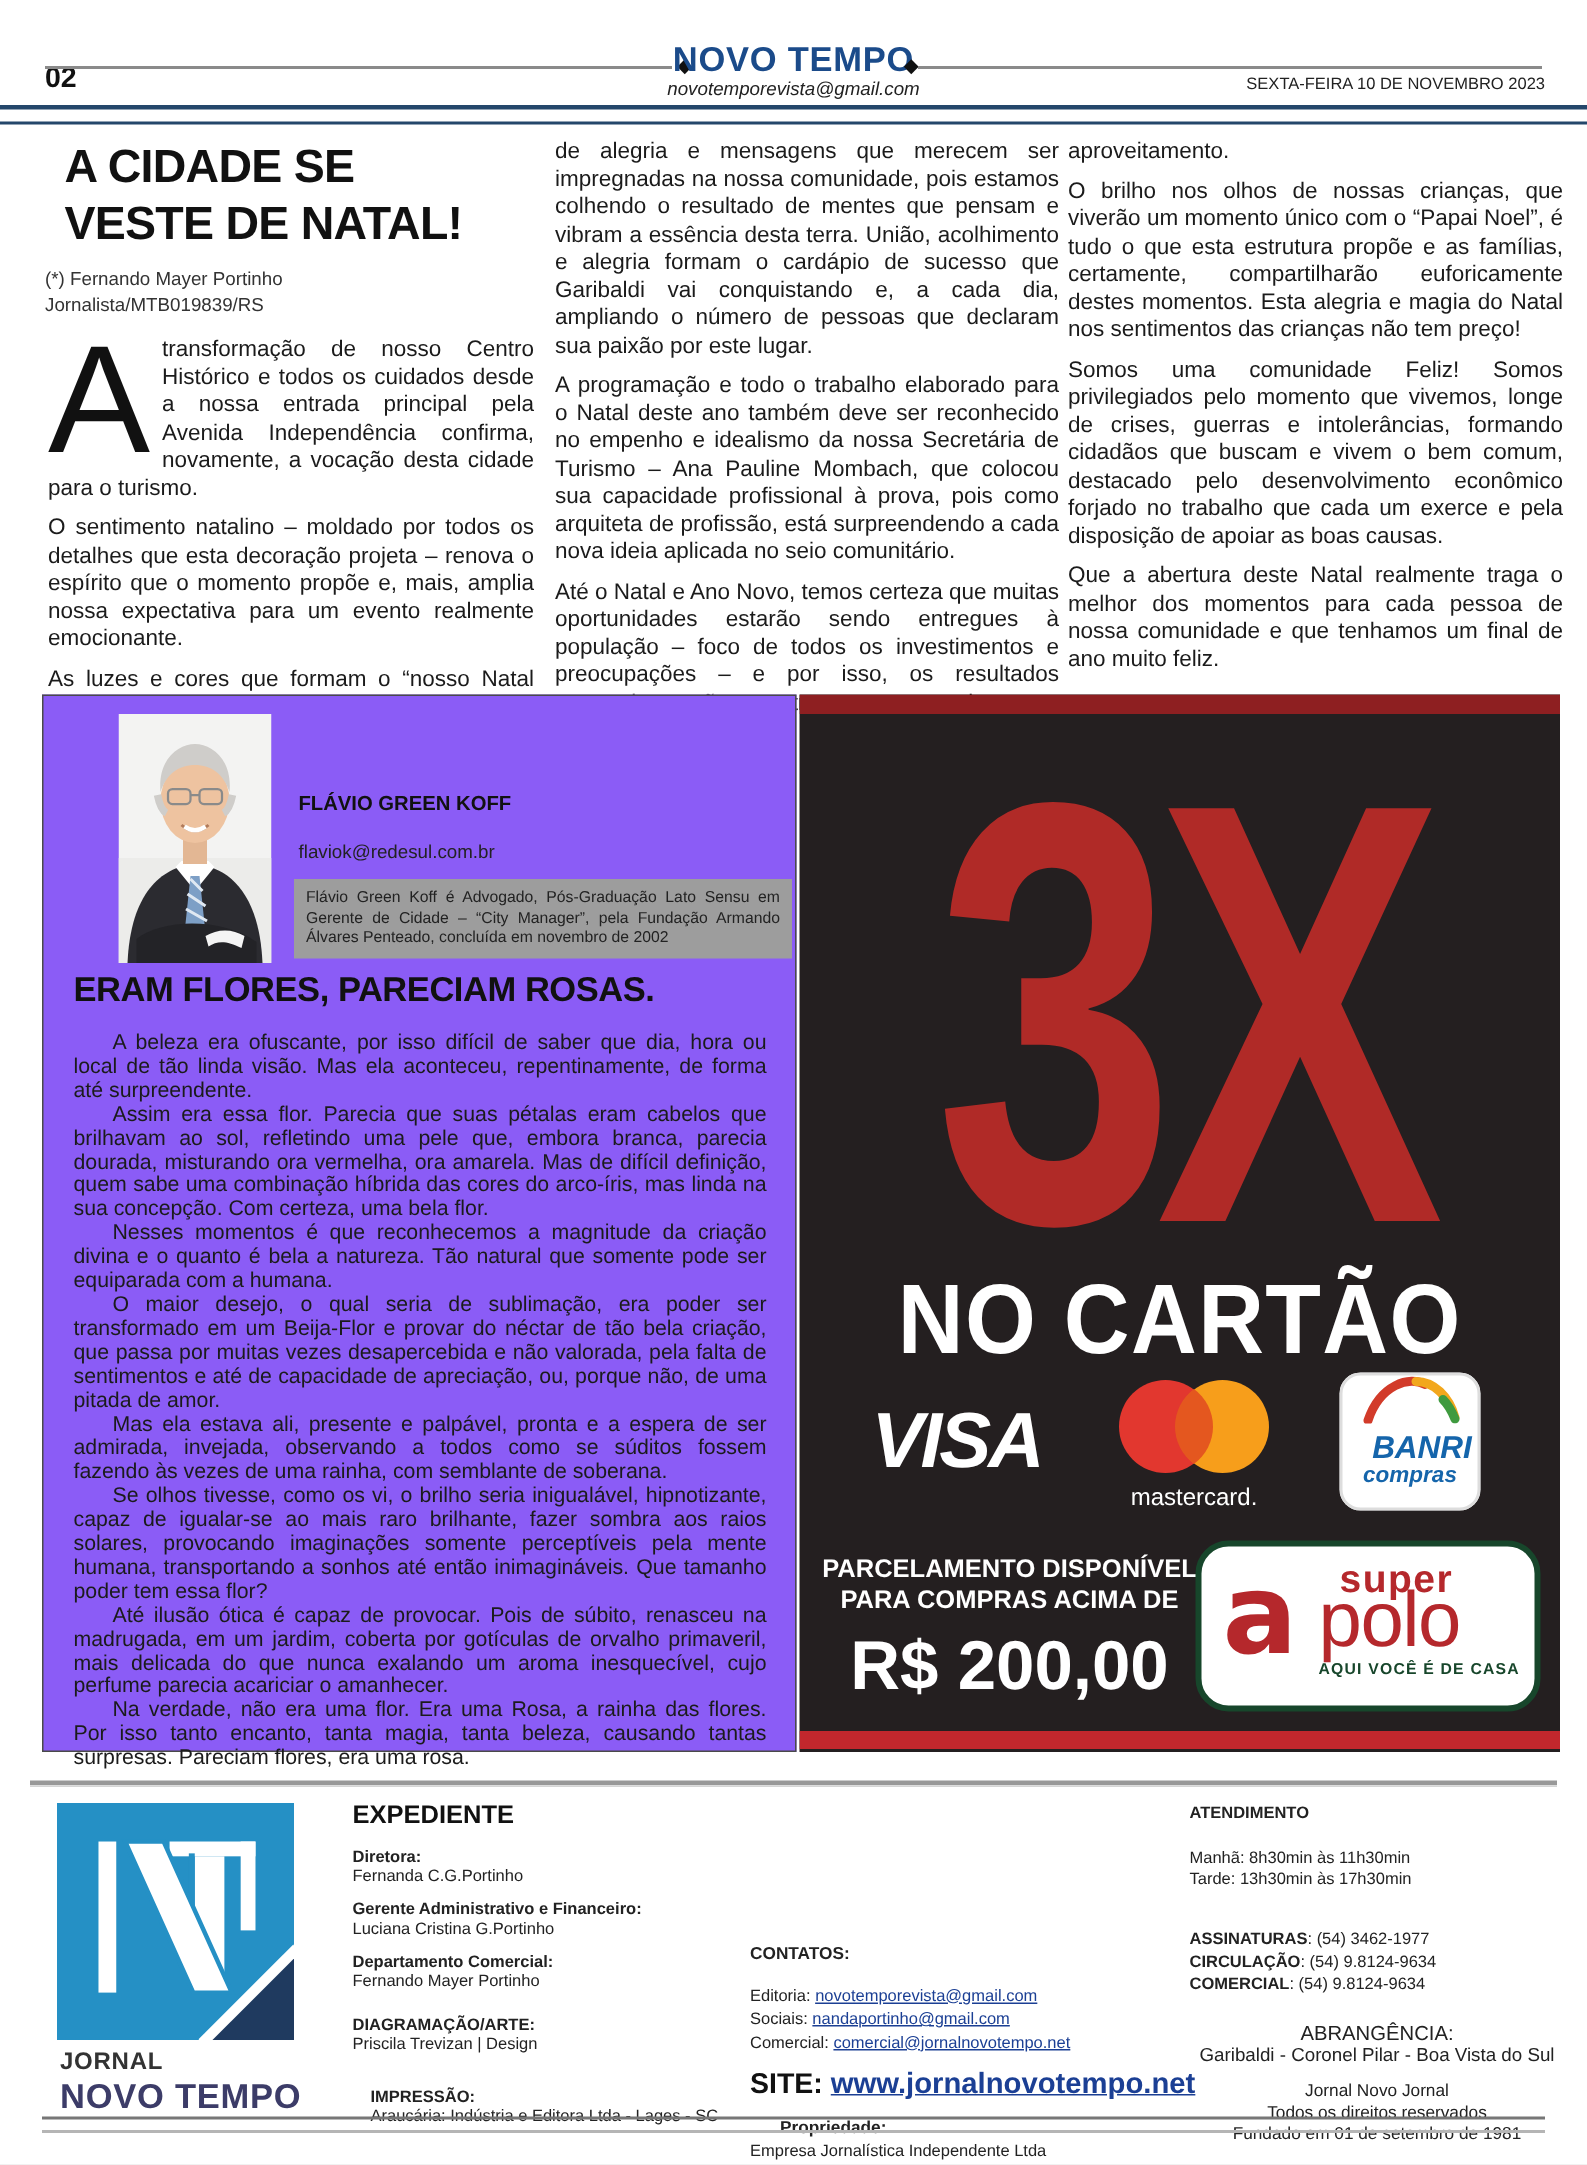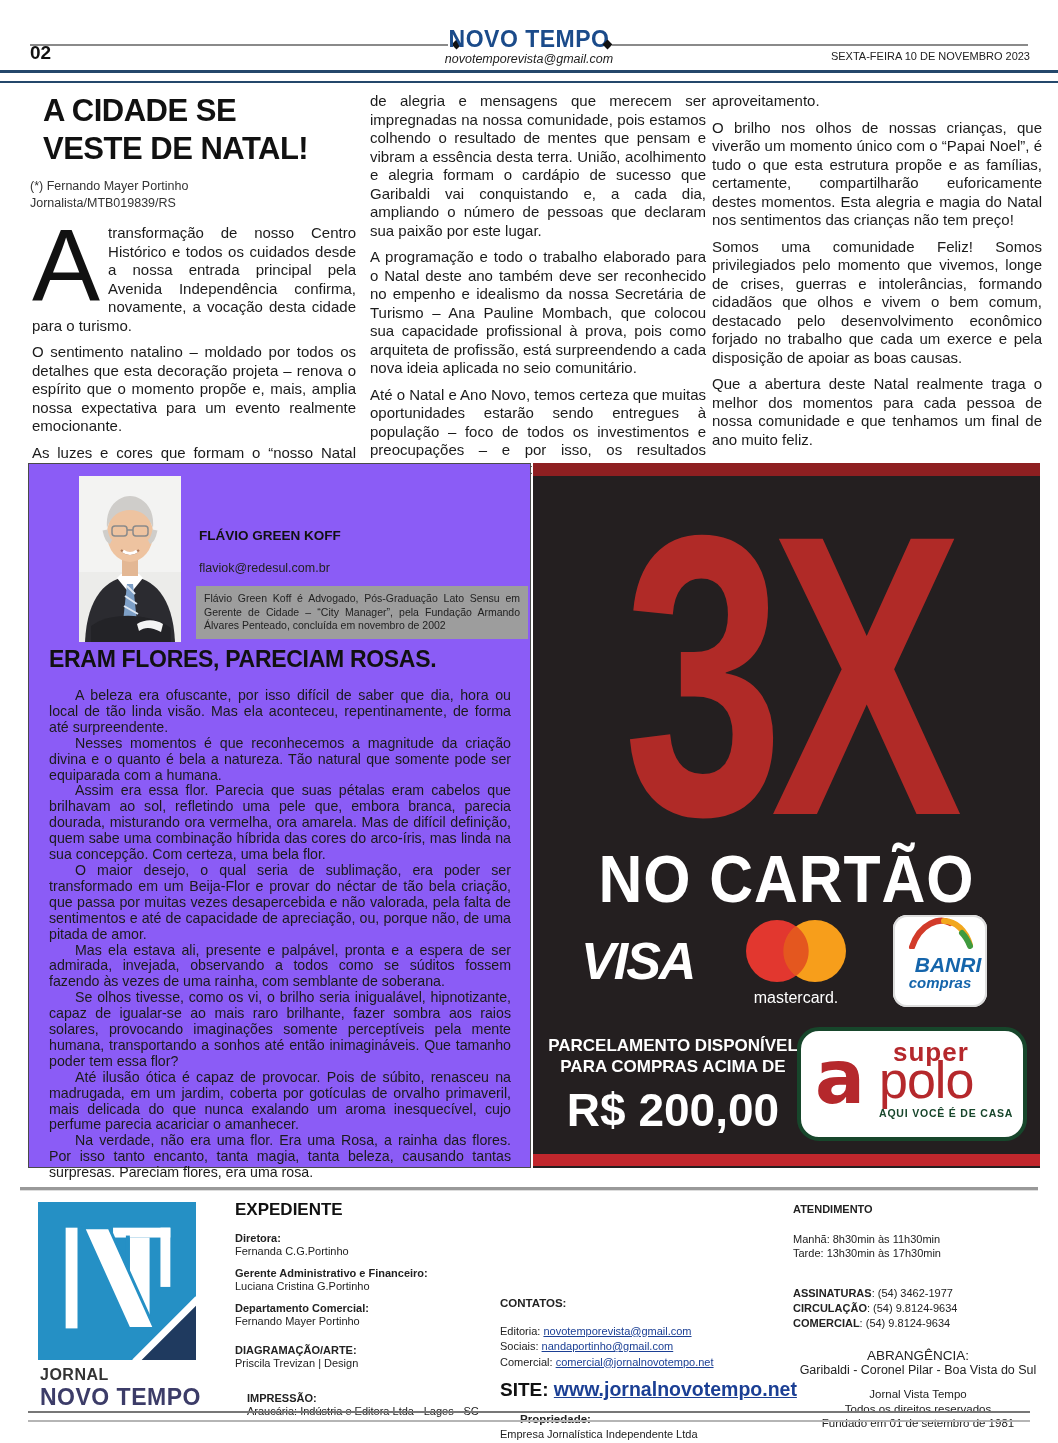--- a/index.html
+++ b/index.html
@@ -136,21 +136,21 @@
     <p>As luzes e cores que formam o “nosso Natal Borbulhante” estão absolutamente fantásticas, cheios</p>
   </div>
   <div class="abs a1-col a1-col2">
     <p>de alegria e mensagens que merecem ser impregnadas na nossa comunidade, pois estamos colhendo o resultado de mentes que pensam e vibram a essência desta terra. União, acolhimento e alegria formam o cardápio de sucesso que Garibaldi vai conquistando e, a cada dia, ampliando o número de pessoas que declaram sua paixão por este lugar.</p>
     <p>A programação e todo o trabalho elaborado para o Natal deste ano também deve ser reconhecido no empenho e idealismo da nossa Secretária de Turismo – Ana Pauline Mombach, que colocou sua capacidade profissional à prova, pois como arquiteta de profissão, está surpreendendo a cada nova ideia aplicada no seio comunitário.</p>
     <p>Até o Natal e Ano Novo, temos certeza que muitas oportunidades estarão sendo entregues à população – foco de todos os investimentos e preocupações – e por isso, os resultados esperados são, entre outras coisas, o reconhecimento e</p>
   </div>
   <div class="abs a1-col a1-col3">
     <p>aproveitamento.</p>
     <p>O brilho nos olhos de nossas crianças, que viverão um momento único com o “Papai Noel”, é tudo o que esta estrutura propõe e as famílias, certamente, compartilharão euforicamente destes momentos. Esta alegria e magia do Natal nos sentimentos das crianças não tem preço!</p>
-    <p>Somos uma comunidade Feliz! Somos privilegiados pelo momento que vivemos, longe de crises, guerras e intolerâncias, formando cidadãos que olhos e vivem o bem comum, destacado pelo desenvolvimento econômico forjado no trabalho que cada um exerce e pela disposição de apoiar as boas causas.</p>
+    <p>Somos uma comunidade Feliz! Somos privilegiados pelo momento que vivemos, longe de crises, guerras e intolerâncias, formando cidadãos que buscam e vivem o bem comum, destacado pelo desenvolvimento econômico forjado no trabalho que cada um exerce e pela disposição de apoiar as boas causas.</p>
     <p>Que a abertura deste Natal realmente traga o melhor dos momentos para cada pessoa de nossa comunidade e que tenhamos um final de ano muito feliz.</p>
   </div>
 
   <div class="abs a2-box">
     <svg class="a2-photo" viewBox="0 0 102 166">
       <rect x="0" y="0" width="102" height="166" fill="#f3f3f2"></rect>
       <rect x="0" y="96" width="102" height="70" fill="#ececea"></rect>
 
       <path d="M6,166 C8,120 28,102 51,100 C74,102 94,120 96,166 Z" fill="#2b2b30"></path>
 
@@ -172,22 +172,22 @@
 
       <path d="M42,74 q9,8 18,0" stroke="#b07a5a" stroke-width="2" fill="none"></path>
       <path d="M44,75 q7,5 14,0" stroke="#ffffff" stroke-width="3" fill="none"></path>
     </svg>
     <div class="a2-name">FLÁVIO GREEN KOFF</div>
     <div class="a2-email">flaviok@redesul.com.br</div>
     <div class="a2-bio">Flávio Green Koff é Advogado, Pós-Graduação Lato Sensu em Gerente de Cidade – “City Manager”, pela Fundação Armando Álvares Penteado, concluída em novembro de 2002</div>
     <div class="a2-headline">ERAM FLORES, PARECIAM ROSAS.</div>
     <div class="a2-body">
       <p>A beleza era ofuscante, por isso difícil de saber que dia, hora ou local de tão linda visão. Mas ela aconteceu, repentinamente, de forma até surpreendente.</p>
+      <p>Assim era essa flor. Parecia que suas pétalas eram cabelos que brilhavam ao sol, refletindo uma pele que, embora branca, parecia dourada, misturando ora vermelha, ora amarela. Mas de difícil definição, quem sabe uma combinação híbrida das cores do arco-íris, mas linda na sua concepção. Com certeza, uma bela flor.</p>
       <p>Nesses momentos é que reconhecemos a magnitude da criação divina e o quanto é bela a natureza. Tão natural que somente pode ser equiparada com a humana.</p>
-      <p>Assim era essa flor. Parecia que suas pétalas eram cabelos que brilhavam ao sol, refletindo uma pele que, embora branca, parecia dourada, misturando ora vermelha, ora amarela. Mas de difícil definição, quem sabe uma combinação híbrida das cores do arco-íris, mas linda na sua concepção. Com certeza, uma bela flor.</p>
       <p>O maior desejo, o qual seria de sublimação, era poder ser transformado em um Beija-Flor e provar do néctar de tão bela criação, que passa por muitas vezes desapercebida e não valorada, pela falta de sentimentos e até de capacidade de apreciação, ou, porque não, de uma pitada de amor.</p>
       <p>Mas ela estava ali, presente e palpável, pronta e a espera de ser admirada, invejada, observando a todos como se súditos fossem fazendo às vezes de uma rainha, com semblante de soberana.</p>
       <p>Se olhos tivesse, como os vi, o brilho seria inigualável, hipnotizante, capaz de igualar-se ao mais raro brilhante, fazer sombra aos raios solares, provocando imaginações somente perceptíveis pela mente humana, transportando a sonhos até então inimagináveis. Que tamanho poder tem essa flor?</p>
       <p>Até ilusão ótica é capaz de provocar. Pois de súbito, renasceu na madrugada, em um jardim, coberta por gotículas de orvalho primaveril, mais delicada do que nunca exalando um aroma inesquecível, cujo perfume parecia acariciar o amanhecer.</p>
       <p>Na verdade, não era uma flor. Era uma Rosa, a rainha das flores. Por isso tanto encanto, tanta magia, tanta beleza, causando tantas surpresas. Pareciam flores, era uma rosa.</p>
     </div>
   </div>
 
   <div class="abs ad">
     <div class="ad-topbar"></div>
@@ -306,21 +306,21 @@
     <div class="phones">
       <div><b>ASSINATURAS</b><span>: (54)  3462-1977</span></div>
       <div><b>CIRCULAÇÃO</b><span>:  (54) 9.8124-9634</span></div>
       <div><b>COMERCIAL</b><span>:   (54) 9.8124-9634</span></div>
     </div>
     <div class="abr">
       <div class="abr-label">ABRANGÊNCIA:</div>
       <div class="abr-val">Garibaldi - Coronel Pilar - Boa Vista do Sul</div>
     </div>
     <div class="rights">
-      <div>Jornal Vista Tempo</div>
+      <div>Jornal Novo Jornal</div>
       <div>Todos os direitos reservados</div>
       <div>Fundado em 01 de setembro de 1981</div>
     </div>
   </div>
 
   <div class="abs foot-rule"></div>
 
 </div>
 
 </body></html>

